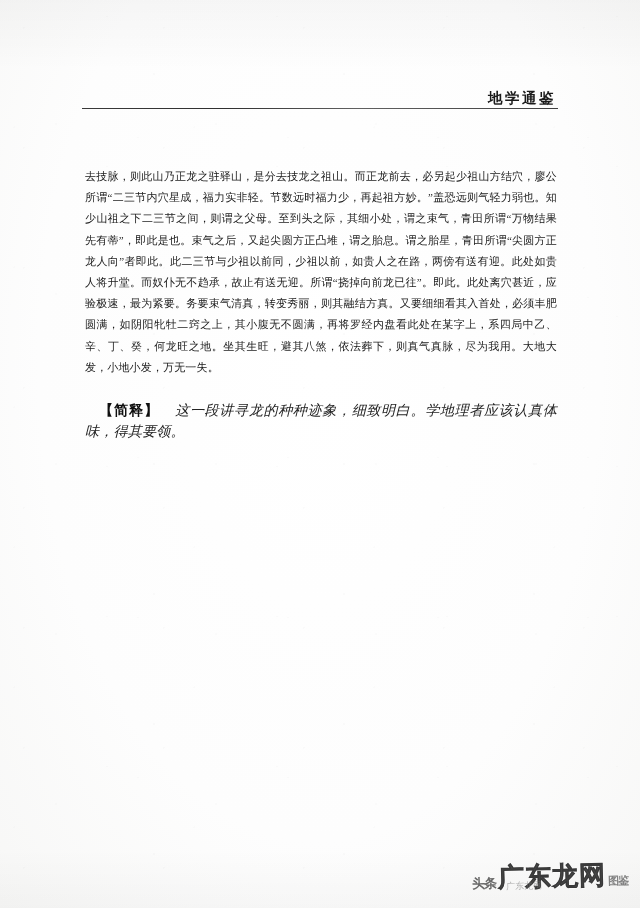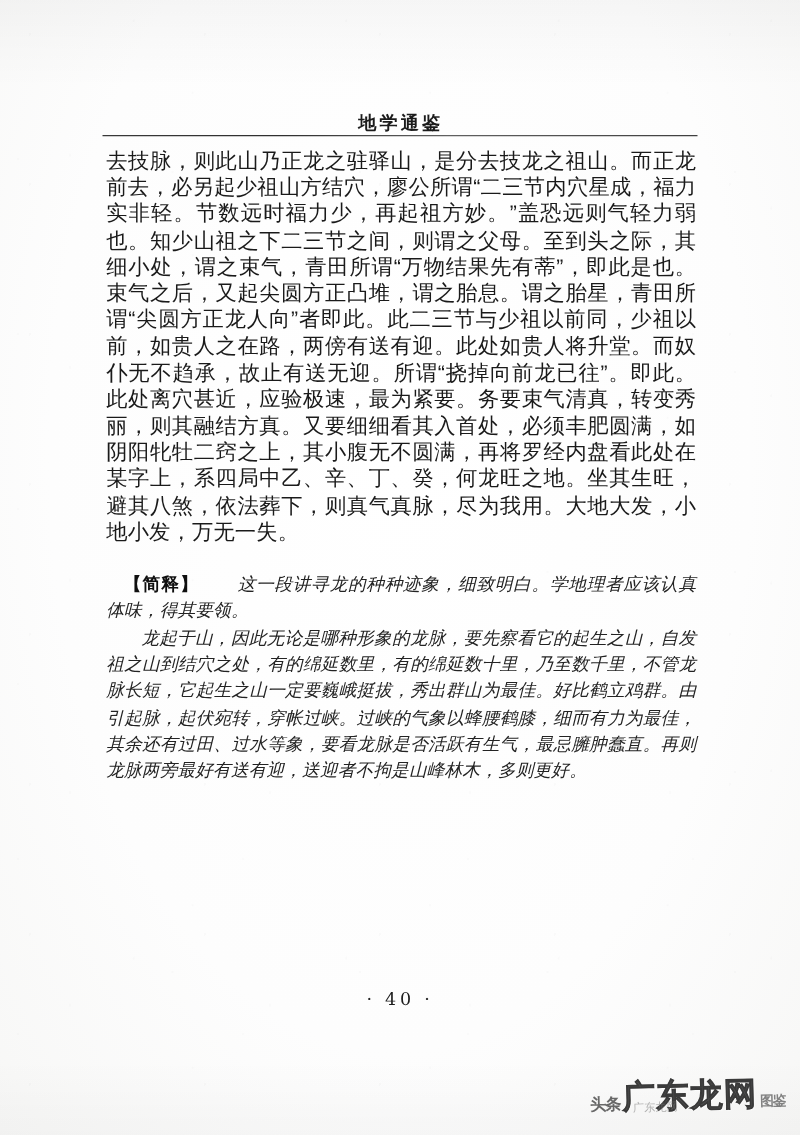--- a/index.html
+++ b/index.html
@@ -41,21 +41,21 @@
       radial-gradient(circle at 8% 91%, rgba(0,0,0,.025) 0 1px, transparent 1px);
     background-size: 140px 120px, 170px 150px, 190px 130px, 160px 170px, 150px 160px, 180px 140px;
   }
 
   
   .running-head {
     position: absolute;
     left: 85px;
     right: 84px;
     top: 88px;
-    text-align: center;
+    text-align: right;
   }
   .running-head .rh-title {
     font-family: "DejaVu Serif", "Liberation Serif", serif;
     font-weight: 700;
     font-size: 14.5px;
     letter-spacing: 2.5px;
     color: #1b1b1b;
     display: inline-block;
   }
   .head-rule {
@@ -86,23 +86,24 @@
     text-align: justify;
     text-justify: inter-character;
     text-indent: 0;
     letter-spacing: .15px;
     color: #1a1a1a;
     word-break: break-all;
   }
 
   
   .sec-main p.body-para {
-    font-family: Liberation Sans, sans-serif;
-    font-size: 17px;
+    font-family: Liberation Serif, serif;
+    font-size: 11px;
     line-height: 21.2px;
+    margin-top: 48px;
   }
 
   
   .sec-commentary {
     margin-top: 22px;
   }
 
   
   .sec-commentary p.body-para {
     font-family: "DejaVu Serif", "Liberation Serif", serif;
@@ -114,21 +115,21 @@
   .sec-commentary p.body-para.indent {
     text-indent: 28px;
   }
 
   .marker {
     font-style: normal;
     font-weight: 700;
     font-family: "DejaVu Serif", "Liberation Serif", serif;
     letter-spacing: .5px;
     margin-left: 14px;
-    margin-right: 31px;
+    margin-right: 16px;
     color: #0f0f0f;
   }
 
   
   .folio {
     position: absolute;
     left: 0;
     right: 0;
     top: 792px;
     text-align: center;
@@ -213,30 +214,26 @@
   <div class="column">
 
     <section class="sec-main">
       <p class="body-para">去技脉，则此山乃正龙之驻驿山，是分去技龙之祖山。而正龙前去，必另起少祖山方结穴，廖公所谓“二三节内穴星成，福力实非轻。节数远时福力少，再起祖方妙。”盖恐远则气轻力弱也。知少山祖之下二三节之间，则谓之父母。至到头之际，其细小处，谓之束气，青田所谓“万物结果先有蒂”，即此是也。束气之后，又起尖圆方正凸堆，谓之胎息。谓之胎星，青田所谓“尖圆方正龙人向”者即此。此二三节与少祖以前同，少祖以前，如贵人之在路，两傍有送有迎。此处如贵人将升堂。而奴仆无不趋承，故止有送无迎。所谓“挠掉向前龙已往”。即此。此处离穴甚近，应验极速，最为紧要。务要束气清真，转变秀丽，则其融结方真。又要细细看其入首处，必须丰肥圆满，如阴阳牝牡二窍之上，其小腹无不圆满，再将罗经内盘看此处在某字上，系四局中乙、辛、丁、癸，何龙旺之地。坐其生旺，避其八煞，依法葬下，则真气真脉，尽为我用。大地大发，小地小发，万无一失。</p>
     </section>
 
     <section class="sec-commentary">
 
       <p class="body-para"><span class="marker">【简释】</span><span>这一段讲寻龙的种种迹象，细致明白。学地理者应该认真体味，得其要领。</span></p>
 
-      <p class="body-para indent">龙起于山，因此无论是哪种形象的龙脉，要先察看它的起生之山，自发祖之山到结穴之处，有的绵延数里，有的绵延数十里，乃至数千里，不管龙脉长短，它起生之山一定要巍峨挺拔，秀出群山为最佳。好比鹤立鸡群。由引起脉，起伏宛转，穿帐过峡。过峡的气象以蜂腰鹤膝，细而有力为最佳，其余还有过田、过水等象，要看龙脉是否活跃有生气，最忌臃肿蠢直。再则龙脉两旁最好有送有迎，送迎者不拘是山峰林木，多则更好。</p>
 
 
     </section>
 
   </div>
 
-  <div class="folio">
-    <span>·  40  ·</span>
-  </div>
 
   <div class="watermark">
     <span class="wm-small">头条</span>
     <span class="wm-main">广东龙网</span>
     <span class="wm-tail">图鉴</span>
     <span class="wm-ghost">广东龙网</span>
   </div>
 
   <div class="edge-shade-bottom"></div>
 </div>

